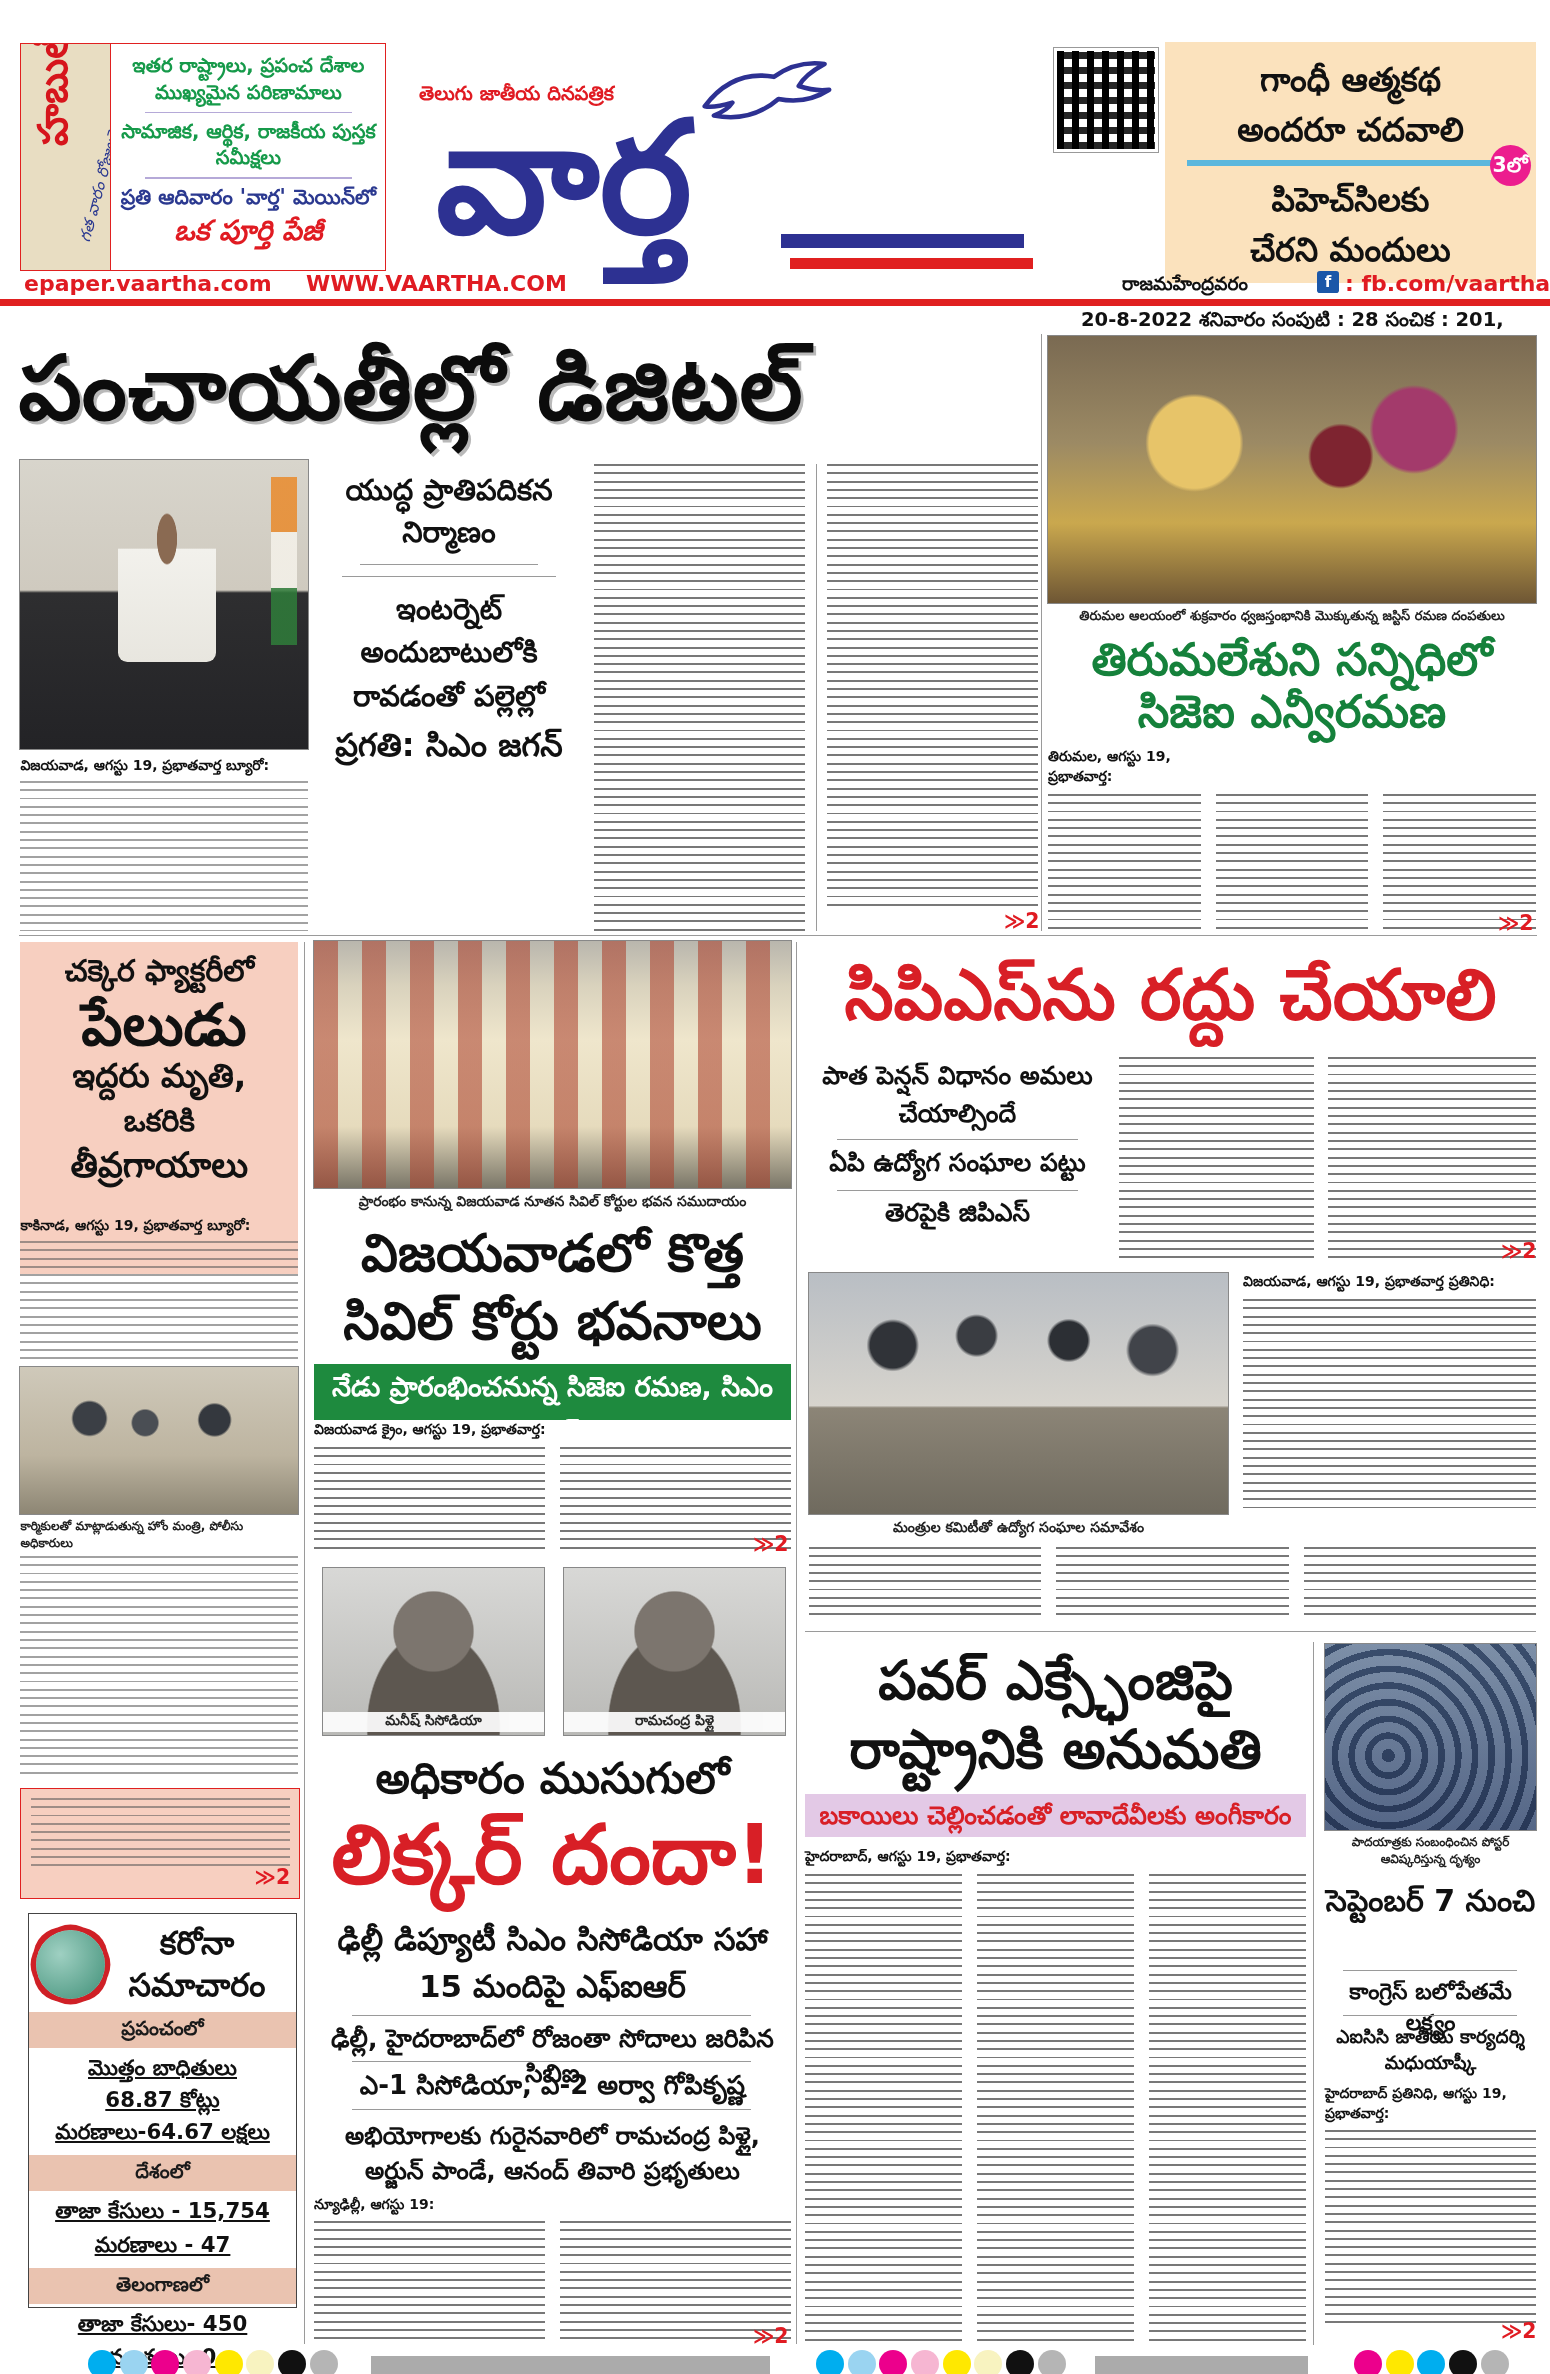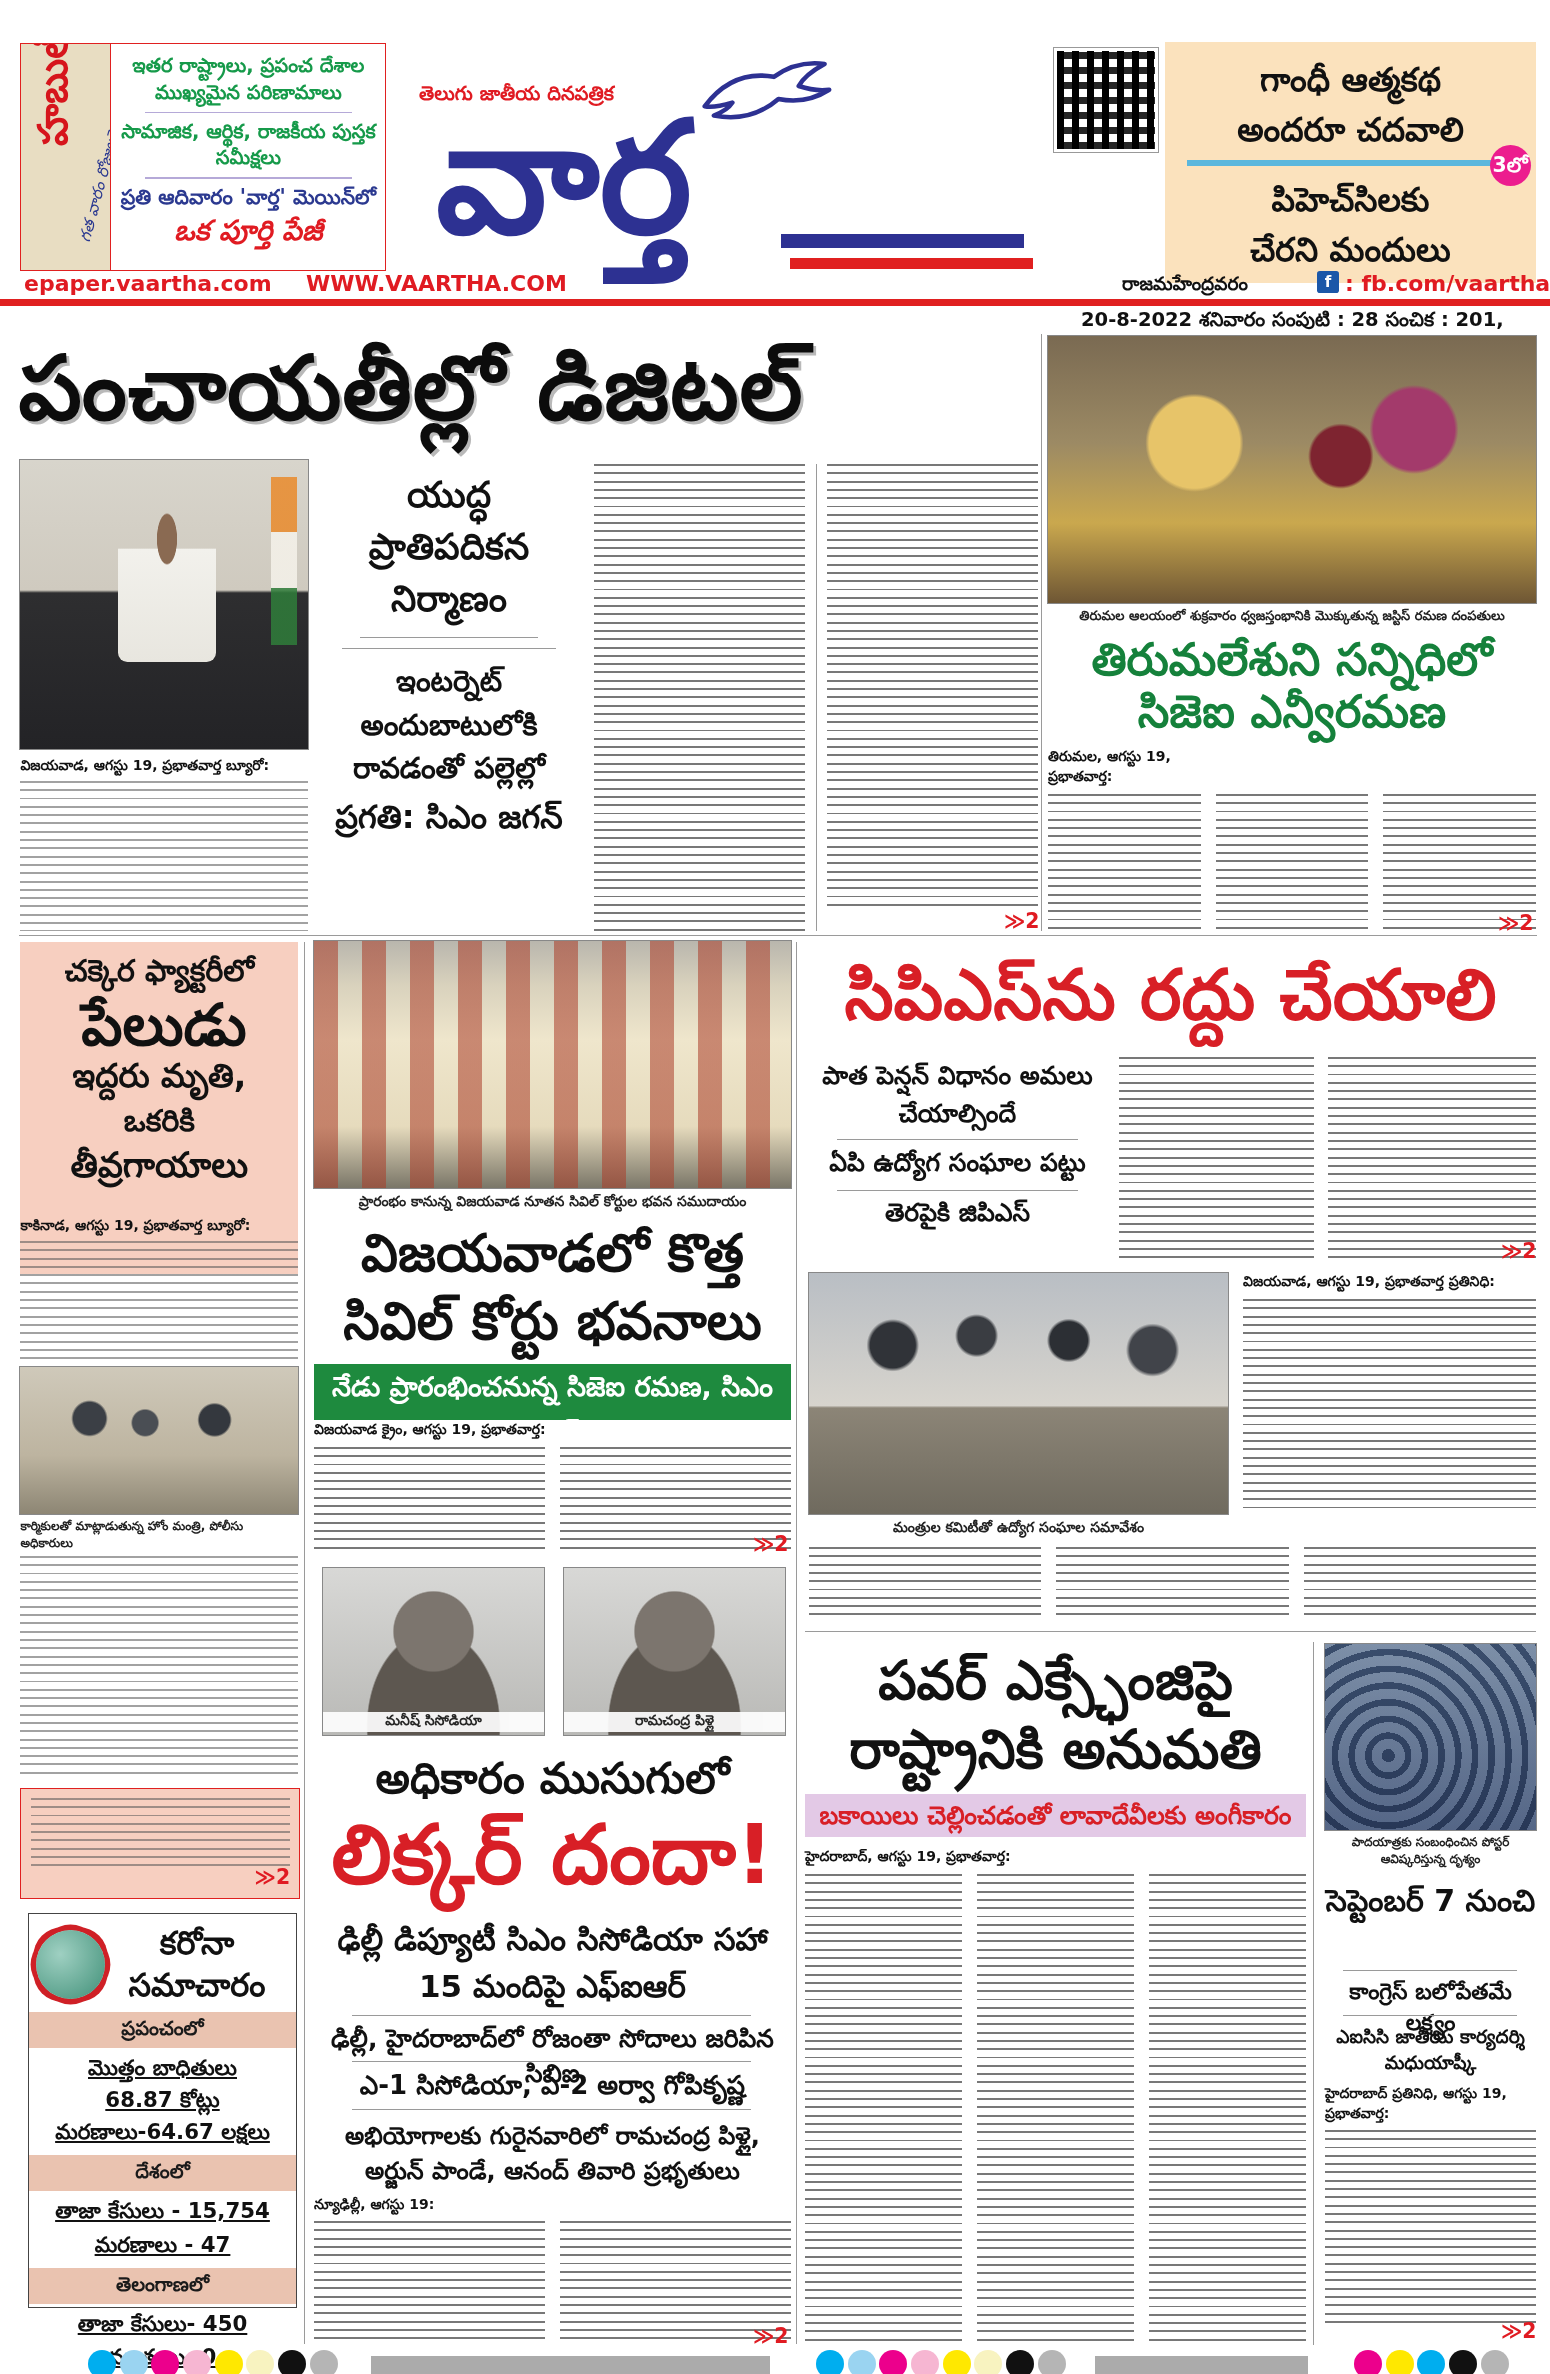--- a/index.html
+++ b/index.html
@@ -146,21 +146,21 @@
   <div class="abs redband" style="left:0;top:299px;width:1551px;"></div>
   <div class="abs issue" style="left:1081px;top:308px;">20-8-2022  శనివారం సంపుటి : 28  సంచిక : 201,  పేజీలు : 8+4 వెల : 6.50</div>
 
   <div class="abs lead-head" style="left:18.6px;top:336px;width:1030px;">పంచాయతీల్లో డిజిటల్ లైబ్రరీలు</div>
 
   <div class="abs photo ph-jagan" style="left:20.4px;top:460px;width:288px;height:289px;"></div>
   <div class="abs dateline" style="left:20.4px;top:757px;width:288px;">విజయవాడ, ఆగస్టు 19, ప్రభాతవార్త బ్యూరో:</div>
   <div class="abs fill lt" style="left:20.4px;top:781px;width:288px;height:150px;"></div>
 
   <div class="abs ctr" style="left:323px;top:469px;width:252px;">
-    <div class="sub" style="font-size:36px;line-height:1.45;">యుద్ధ ప్రాతిపదికన నిర్మాణం</div>
+    <div class="sub" style="font-size:29px;line-height:1.45;">యుద్ధ ప్రాతిపదికన నిర్మాణం</div>
     <div class="hrule" style="margin:11px 37px;"></div>
     <div class="hrule" style="margin:11px 18.6px;"></div>
     <div class="sub" style="font-size:29px;line-height:1.5;">ఇంటర్నెట్ అందుబాటులోకి రావడంతో పల్లెల్లో</div>
     <div class="sub" style="font-size:32px;margin-top:7.4px;">ప్రగతి: సిఎం జగన్</div>
   </div>
 
   <div class="abs fill" style="left:594px;top:464px;width:211px;height:467px;"></div>
   <div class="abs vrule" style="left:816px;top:464px;height:467px;"></div>
   <div class="abs fill" style="left:827px;top:464px;width:211px;height:445px;"></div>
   <div class="abs more" style="left:1004px;top:909px;">≫2</div>

